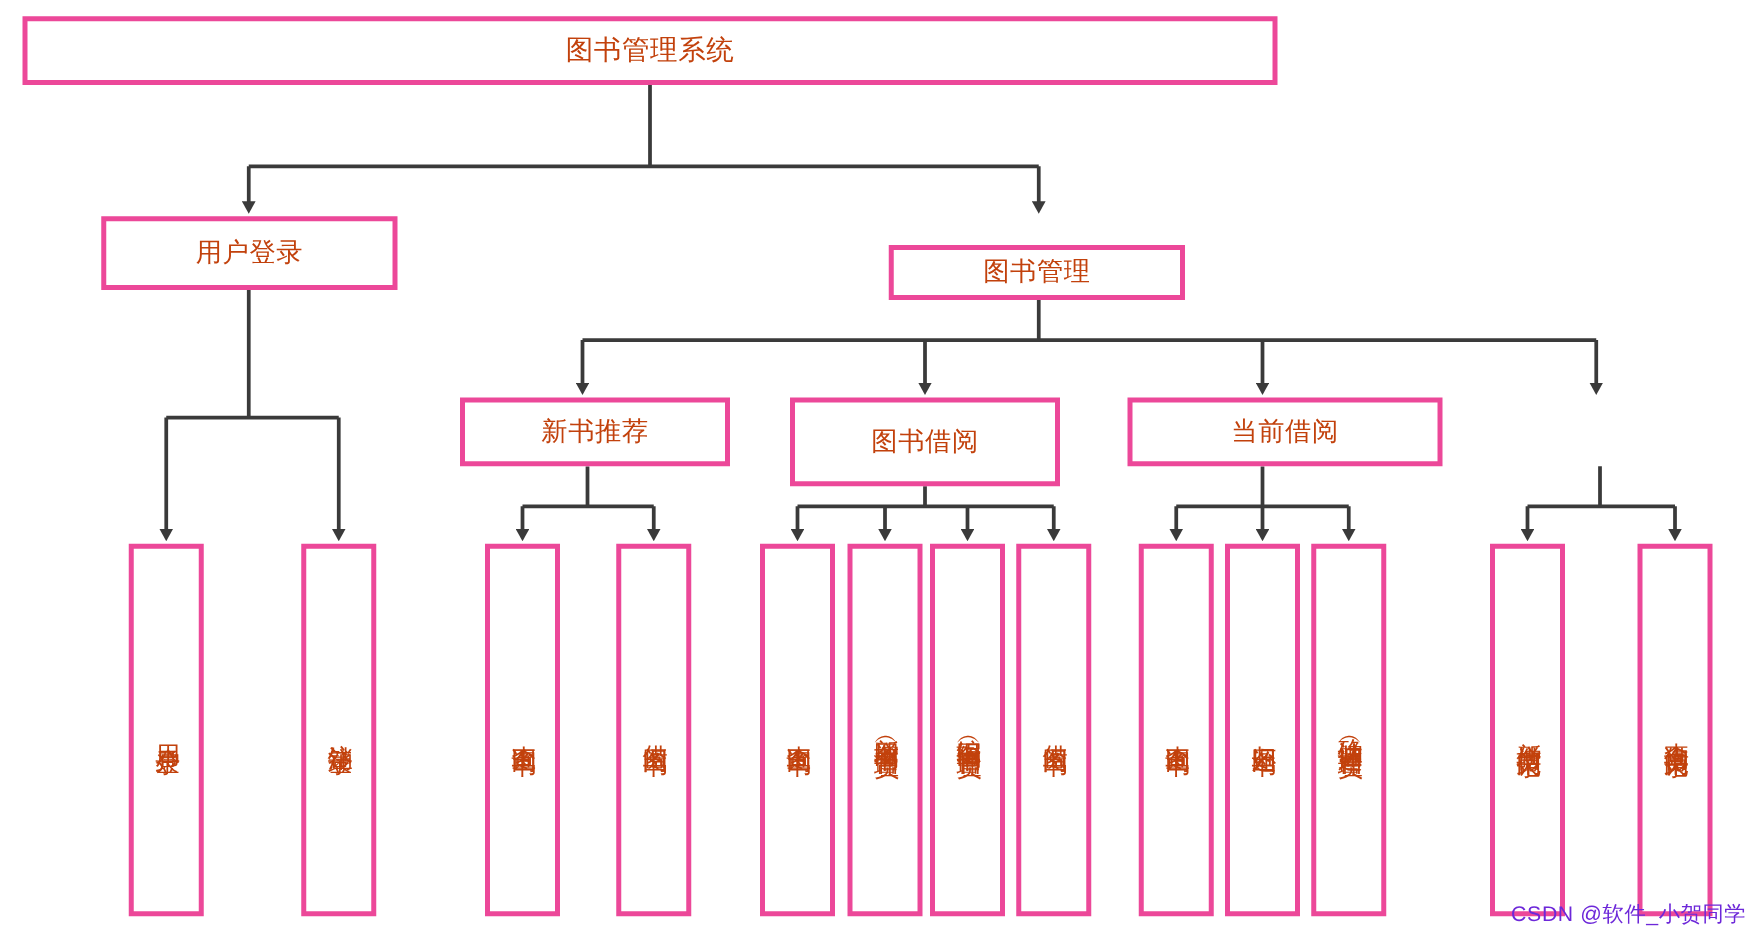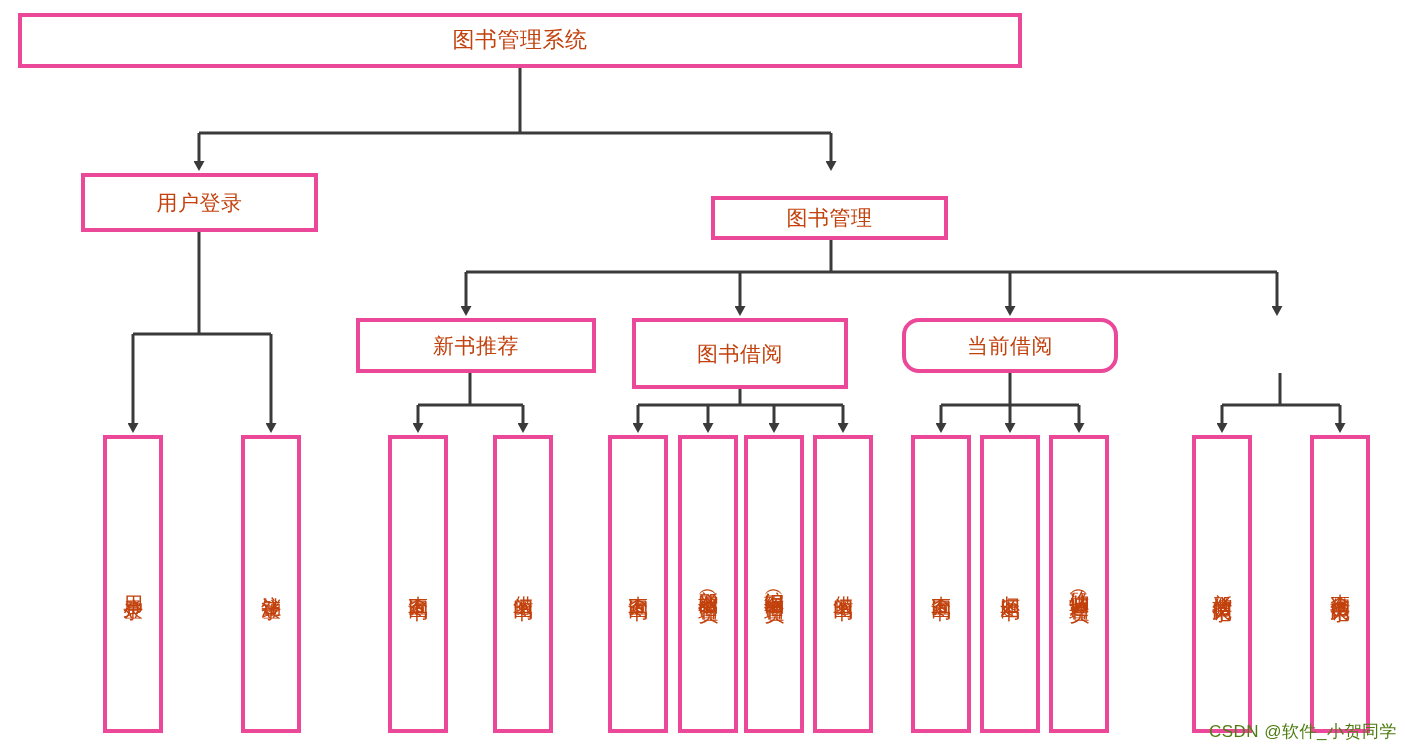--- a/index.html
+++ b/index.html
@@ -55,21 +55,21 @@
     line-height:1.18;
     letter-spacing:2px;
     text-align:center;
     max-height:280px;
   }
   #watermark{
     position:absolute;
     right:8px;
     bottom:4px;
     font-size:17px;
-    color:#4d7c0f;
+    color:#6d28d9;
     letter-spacing:0.5px;
     white-space:nowrap;
     user-select:none;
   }
 </style>
 </head>
 <body>
 
 <div id="canvas">
 
@@ -128,27 +128,27 @@
     <span class="node-label">图书管理系统</span>
   </div>
 
   <div class="node h-node" style="left:81px; top:173px; width:237px; height:59px;">
     <span class="node-label">用户登录</span>
   </div>
   <div class="node h-node" style="left:711px; top:173px; width:237px; height:44px;margin-top:23px;">
     <span class="node-label">图书管理</span>
   </div>
 
-  <div class="node h-node" style="left:356px; top:318px; width:240px; height:55px;">
+  <div class="node h-node" style="left:368px; top:318px; width:216px; height:55px;">
     <span class="node-label">新书推荐</span>
   </div>
   <div class="node h-node" style="left:632px; top:318px; width:216px; height:71px;">
     <span class="node-label">图书借阅</span>
   </div>
-  <div class="node h-node" style="left:902px; top:318px; width:216px; height:55px;border-radius:17px;">
+  <div class="node h-node" style="left:902px; top:318px; width:252px; height:55px;">
     <span class="node-label">当前借阅</span>
   </div>
 
   <div class="node v-node" style="left:103px; top:435px; width:60px; height:298px;">
     <span class="node-label">用户登录</span>
   </div>
   <div class="node v-node" style="left:241px; top:435px; width:60px; height:298px;">
     <span class="node-label">注销登录</span>
   </div>
 

